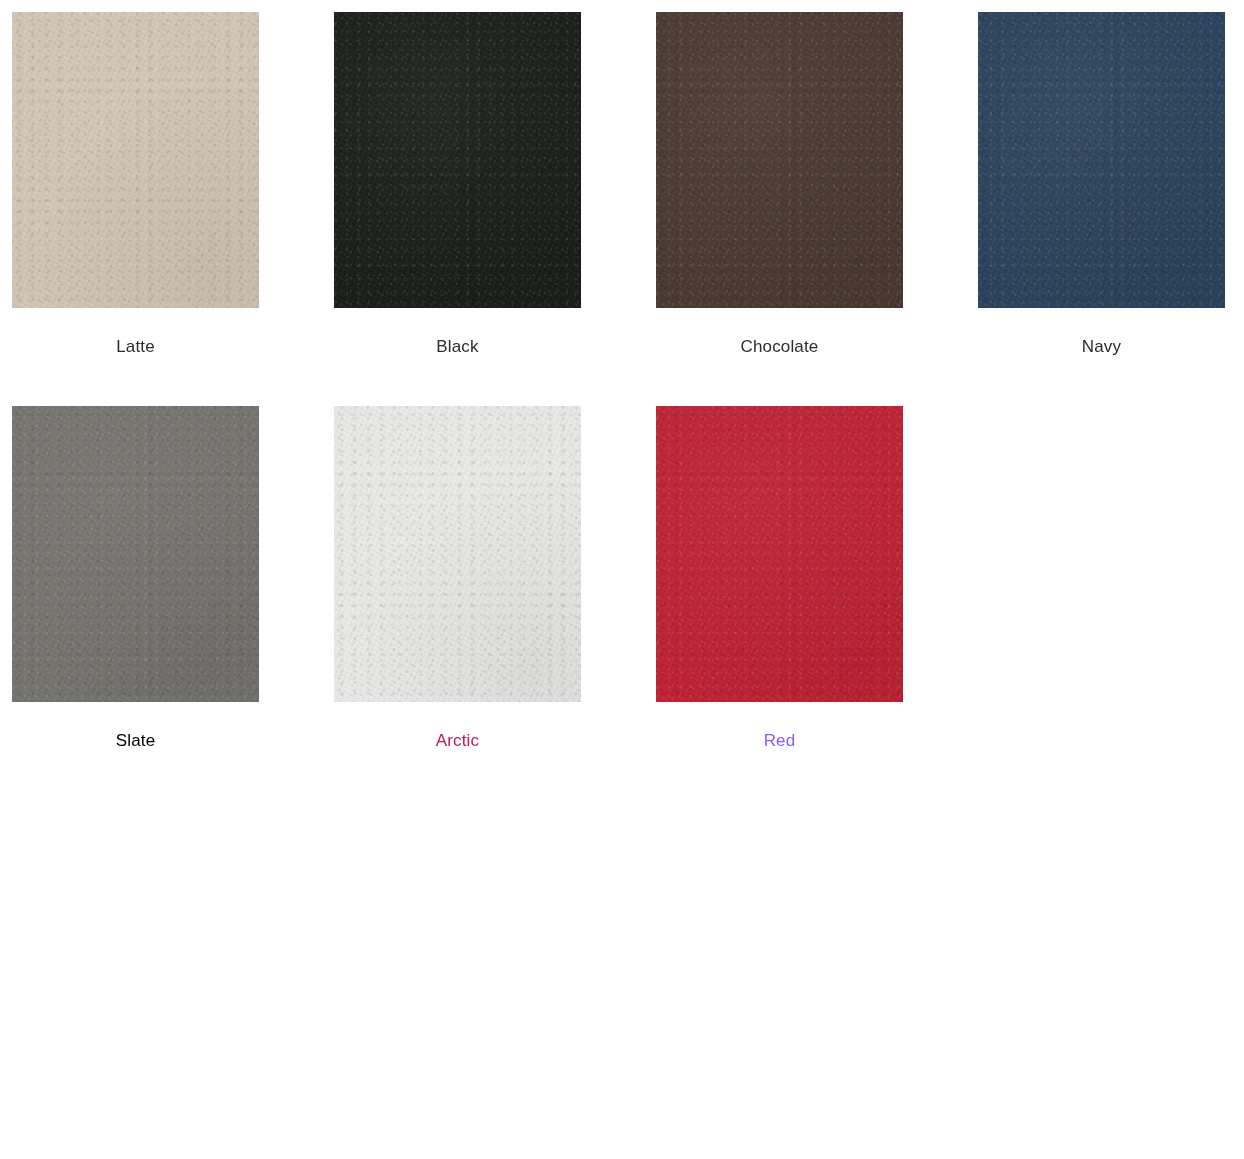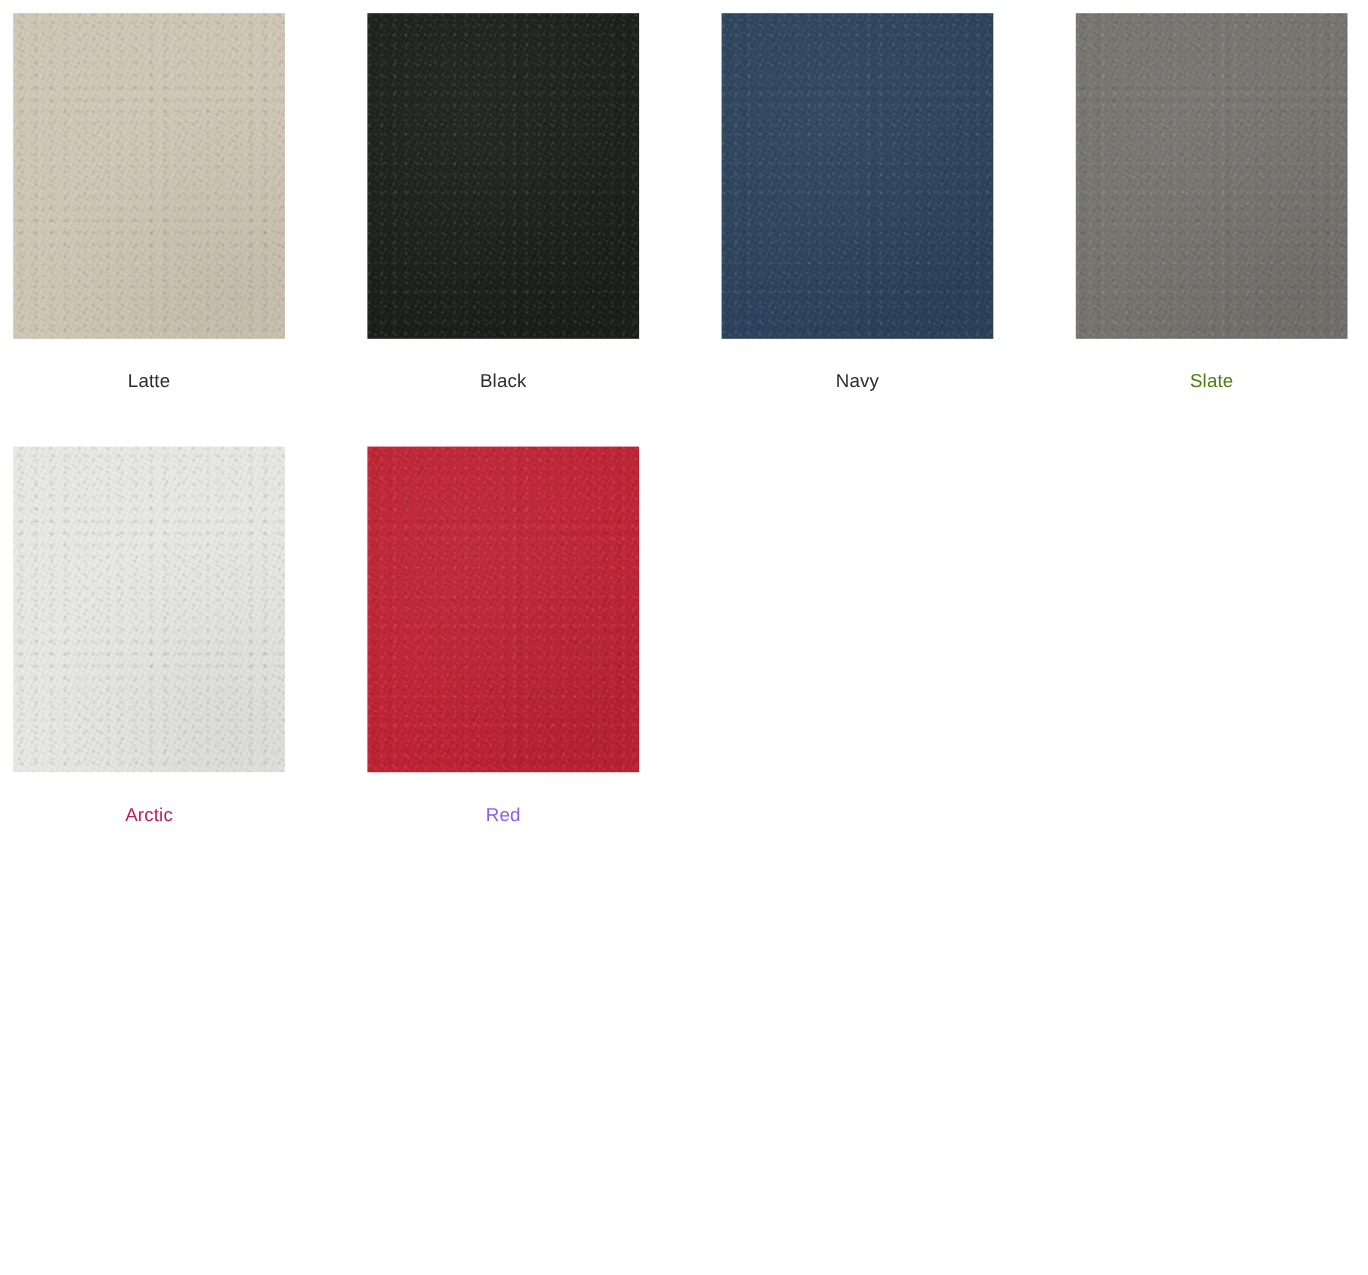--- a/index.html
+++ b/index.html
@@ -95,26 +95,30 @@
 <div id="swatch-grid" style="background: rgb(255, 255, 255);">
     <div class="swatch-cell">
       <div class="swatch-chip" style="background-color: rgb(208, 198, 181);"></div>
       <div class="swatch-label" style="color: rgb(44, 44, 44);">Latte</div>
     </div>
     <div class="swatch-cell">
       <div class="swatch-chip" style="background-color: rgb(26, 30, 25);"></div>
       <div class="swatch-label" style="color: rgb(44, 44, 44);">Black</div>
     </div>
     <div class="swatch-cell">
+      <div class="swatch-chip" style="background-color: rgb(74, 57, 48);"></div>
+      <div class="swatch-label" style="color: rgb(44, 44, 44);">Chocolate</div>
+    </div>
+    <div class="swatch-cell">
       <div class="swatch-chip" style="background-color: rgb(43, 66, 92);"></div>
       <div class="swatch-label" style="color: rgb(44, 44, 44);">Navy</div>
     </div>
     <div class="swatch-cell">
       <div class="swatch-chip" style="background-color: rgb(117, 115, 110);"></div>
-      <div class="swatch-label" style="color: #4d7c0f;">Slate</div>
+      <div class="swatch-label" style="color: #000000;">Slate</div>
     </div>
     <div class="swatch-cell">
       <div class="swatch-chip" style="background-color: rgb(232, 232, 230);"></div>
       <div class="swatch-label" style="color: #be185d; text-align: right;">Arctic</div>
     </div>
     <div class="swatch-cell">
       <div class="swatch-chip" style="background-color: rgb(191, 33, 51);"></div>
       <div class="swatch-label" style="color: #8b5cf6;">Red</div>
     </div>
   </div>

